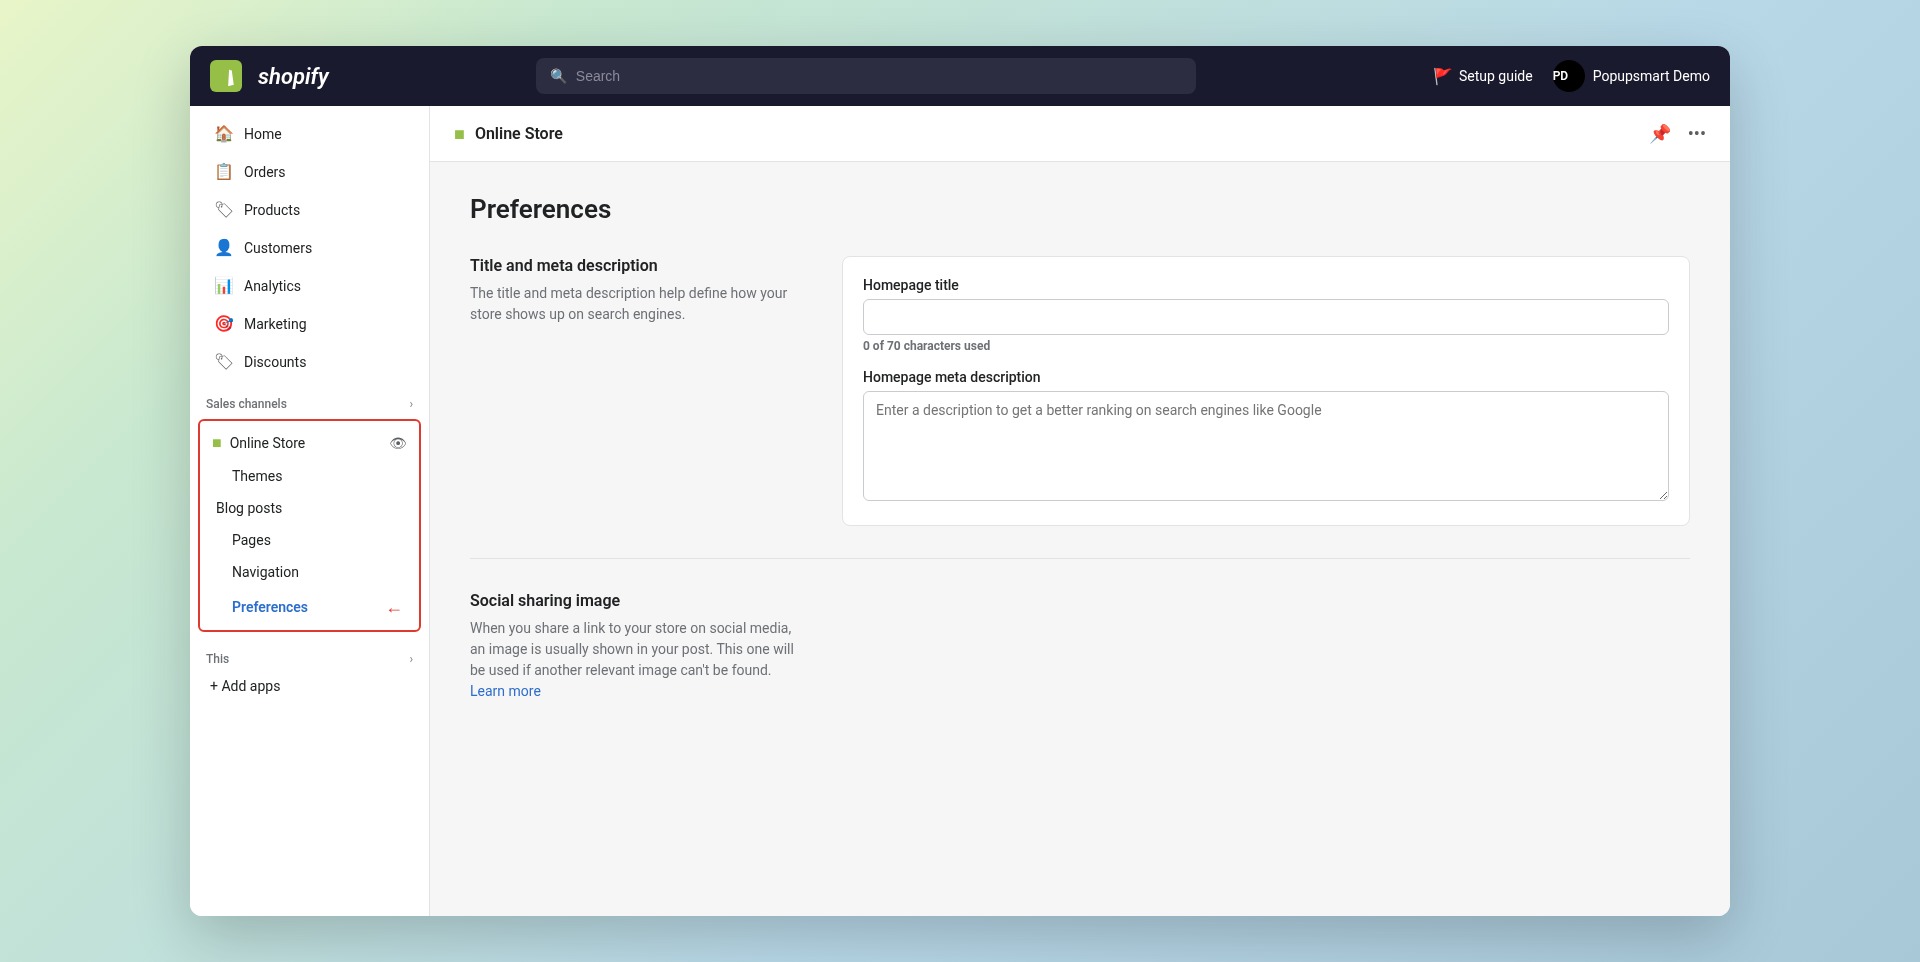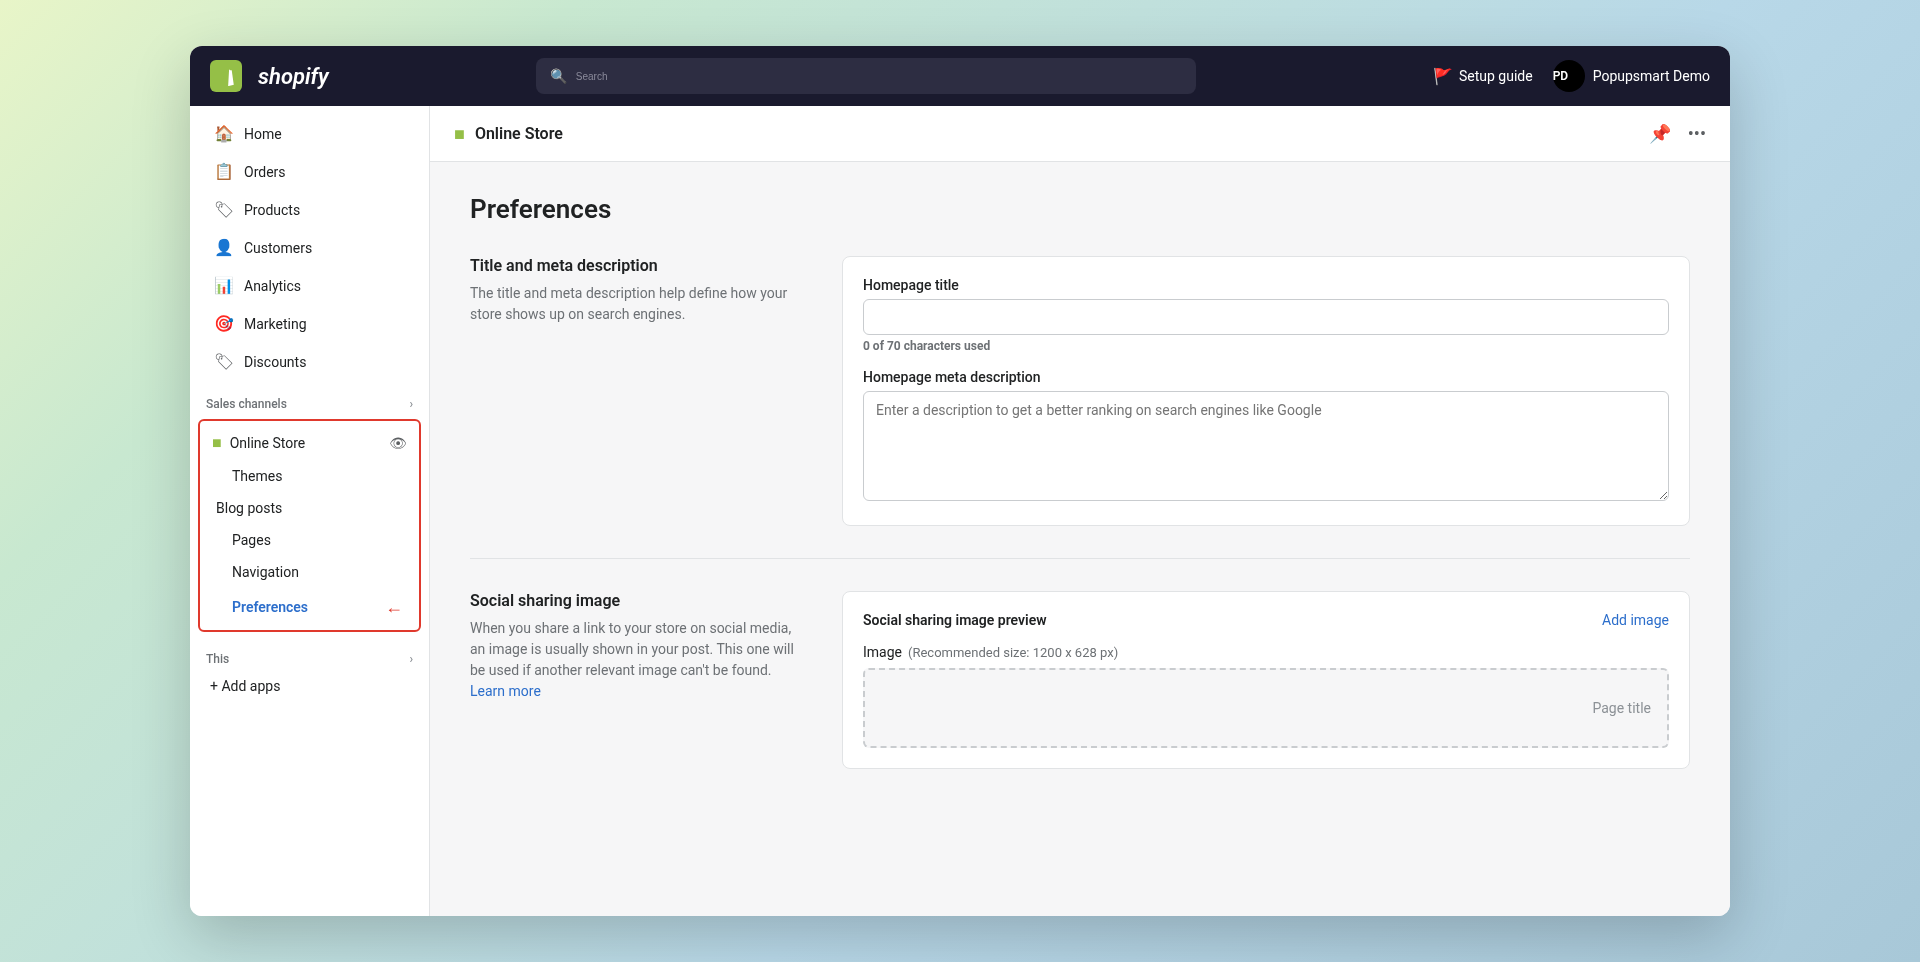--- a/index.html
+++ b/index.html
@@ -70,21 +70,21 @@
     }
     .search-icon-svg {
       color: #8a8a9a;
       font-size: 14px;
     }
     .search-input {
       background: transparent;
       border: none;
       outline: none;
       color: #3b82f6;
-      font-size: 10px;
+      font-size: 14px;
       width: 100%;
     }
     .search-input::placeholder { color: #8a8a9a; }
     .topbar-right {
       display: flex;
       align-items: center;
       gap: 20px;
       margin-left: auto;
     }
     .setup-guide {
@@ -516,30 +516,17 @@
         <hr class="section-divider">
 
         <div class="form-section">
           <div class="form-section-left">
             <h3>Social sharing image</h3>
             <p>
               <span>When you share a link to your store on social media, an image is usually shown in your post. This one will be used if another relevant image can't be found.</span>
               <a href="#">Learn more</a>
             </p>
           </div>
-          <div class="social-card">
-            <div class="social-card-header">
-              <span class="social-card-title">Social sharing image preview</span>
-              <a href="#" class="add-image-link">Add image</a>
-            </div>
-            <div class="image-label-row">
-              <span>Image</span>
-              <span class="image-label-sub">(Recommended size: 1200 x 628 px)</span>
-            </div>
-            <div class="image-preview-box">
-              <span class="page-title-placeholder">Page title</span>
-            </div>
-          </div>
         </div>
       </div>
     </div>
   </div>
 </div>
 
 </body></html>

